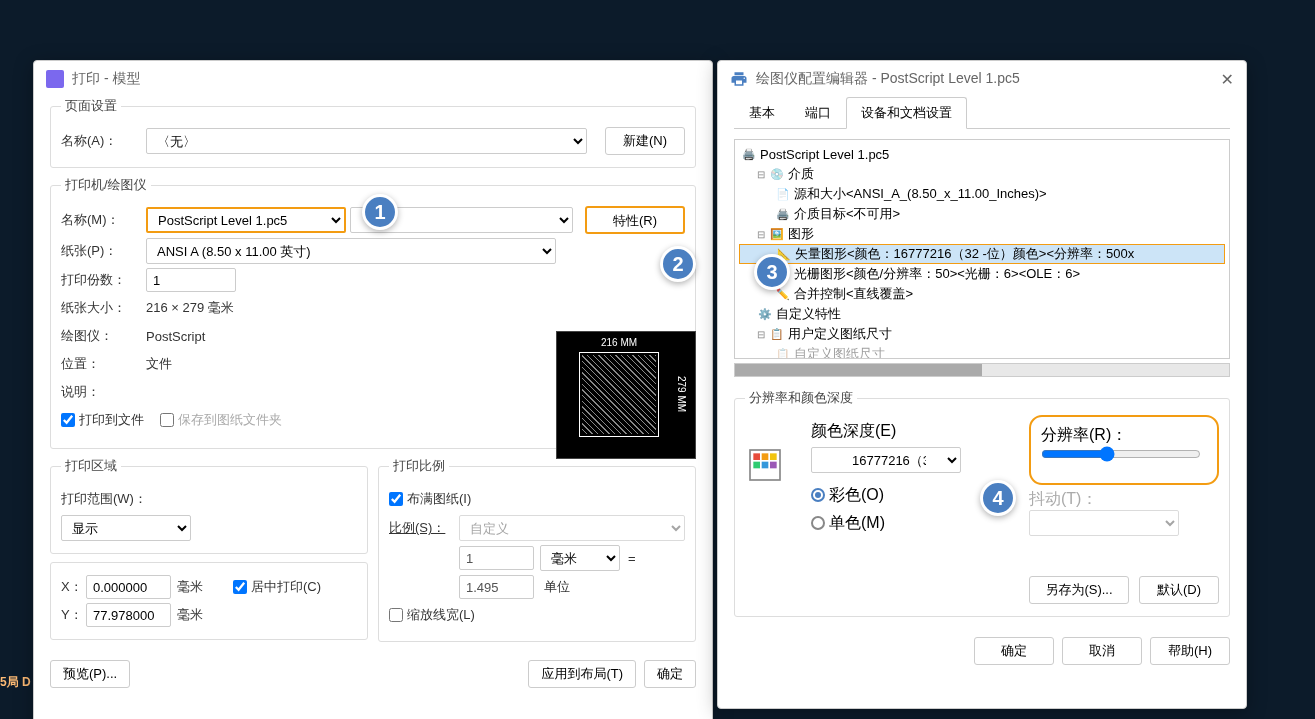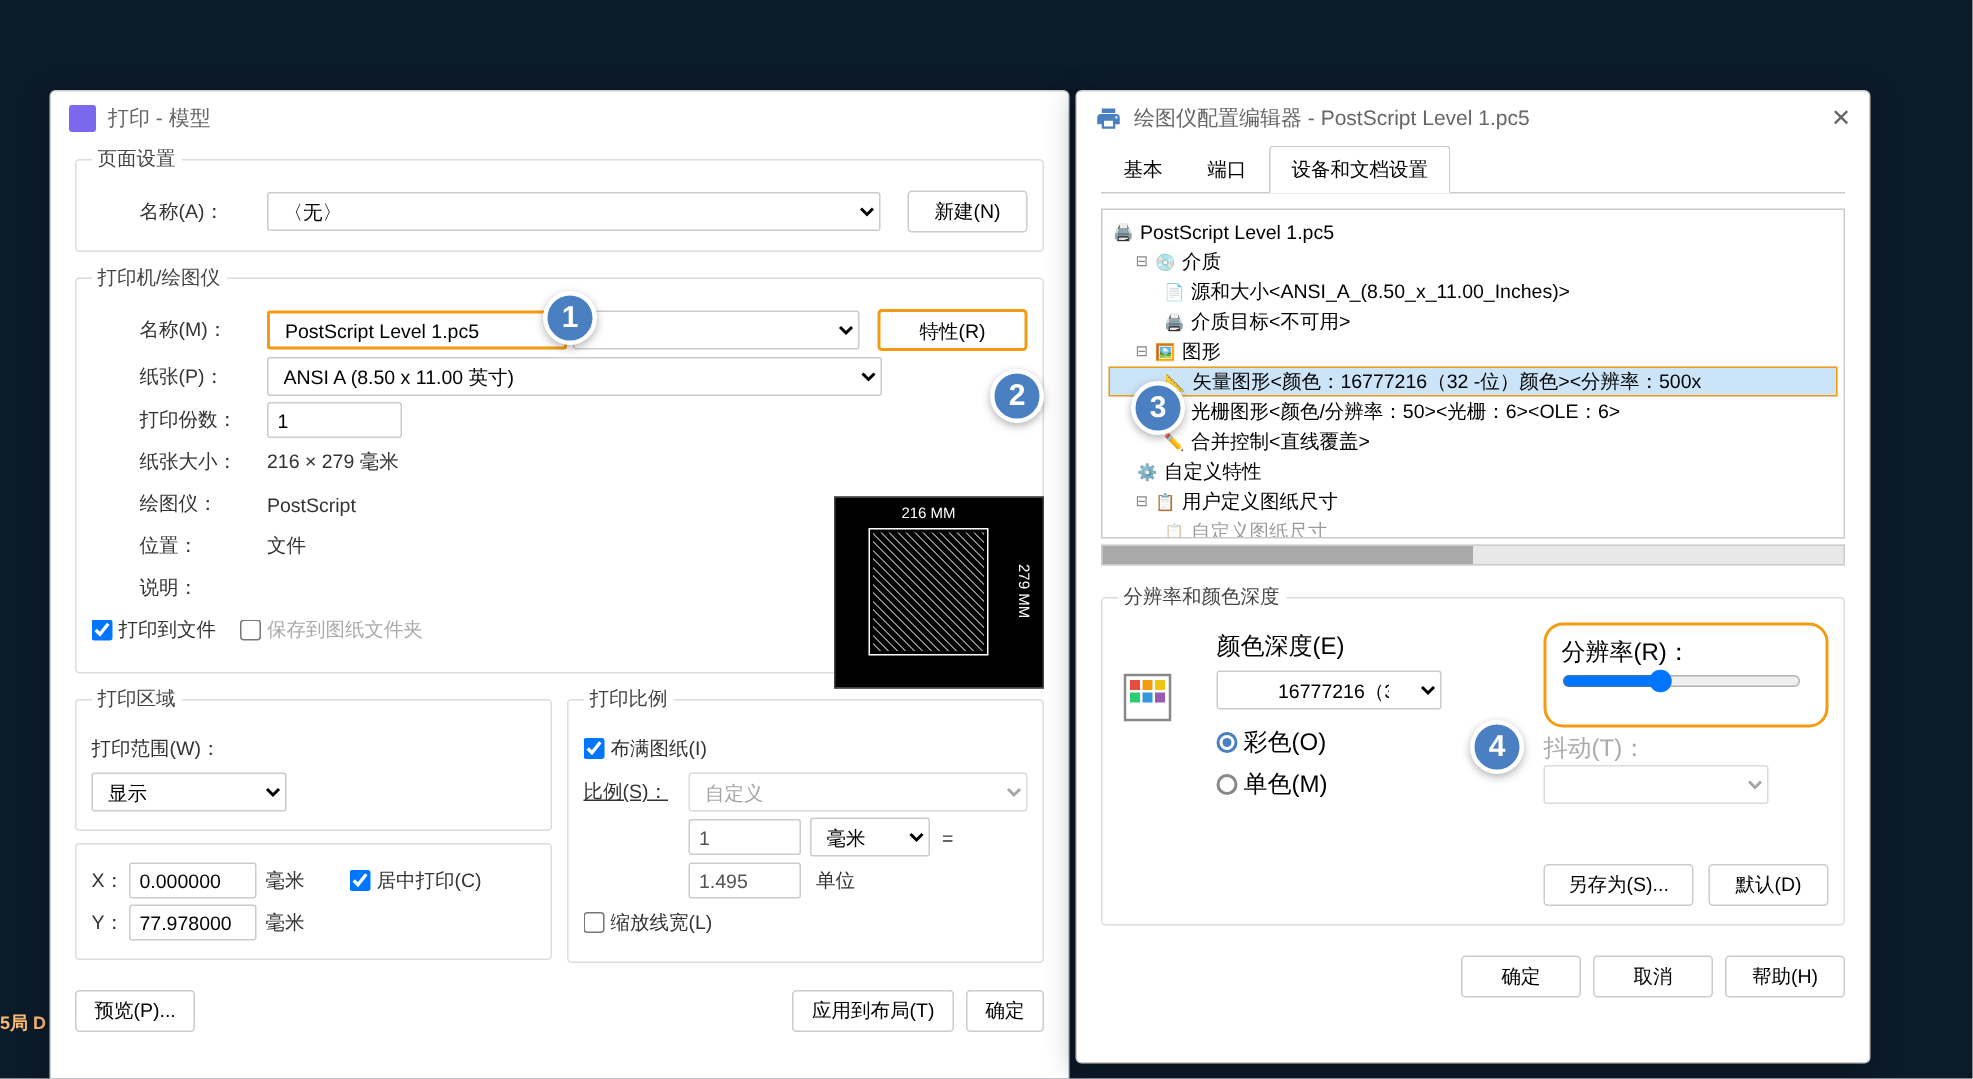--- a/index.html
+++ b/index.html
@@ -8,21 +8,21 @@
 .print-win { left: 33px; top: 60px; width: 680px; height: 709px; }
 .config-win { left: 717px; top: 60px; width: 530px; height: 649px; }
 .title-bar { height: 36px; display: flex; align-items: center; padding: 0 12px; color: #666; font-size: 14px; }
 .title-bar .icon-app { width: 18px; height: 18px; background: #7b68ee; border-radius: 2px; margin-right: 8px; display: inline-block; }
 .title-bar .icon-printer { margin-right: 8px; }
 .close-btn { margin-left: auto; cursor: pointer; font-size: 16px; }
 .content { padding: 0 16px; font-size: 13px; color: #333; }
 fieldset { border: 1px solid #ddd; border-radius: 3px; padding: 8px 10px; margin-bottom: 8px; position: relative; }
 legend { padding: 0 4px; font-size: 13px; color: #444; }
 .row { display: flex; align-items: center; margin: 4px 0; min-height: 24px; }
-.lbl { width: 85px; flex-shrink: 0; margin-left: 32px; }
+.lbl { width: 85px; flex-shrink: 0; }
 .lbl-s { width: 70px; flex-shrink: 0; text-decoration: underline; }
 .sel, .inp { border: 1px solid #ccc; border-radius: 2px; padding: 3px 6px; font-size: 13px; background: #fff; }
 .sel { height: 26px; }
 .inp { height: 24px; }
 select.sel { padding-right: 18px; }
 .btn { border: 1px solid #ccc; border-radius: 3px; padding: 4px 12px; background: #fff; font-size: 13px; cursor: pointer; height: 28px; }
 .hl-orange { border: 2px solid #f39c12 !important; }
 .callout { position: absolute; width: 36px; height: 36px; border-radius: 50%; background: #4a7fc1; border: 3px solid #fff; color: #fff; display: flex; align-items: center; justify-content: center; font-size: 20px; font-weight: bold; z-index: 100; box-shadow: 0 2px 6px rgba(0,0,0,0.3); }
 .preview-box { position: absolute; right: 16px; top: 270px; width: 140px; height: 128px; background: #000; border: 1px solid #444; }
 .preview-box .page { position: absolute; left: 22px; top: 20px; width: 80px; height: 85px; border: 1px solid #fff; }

